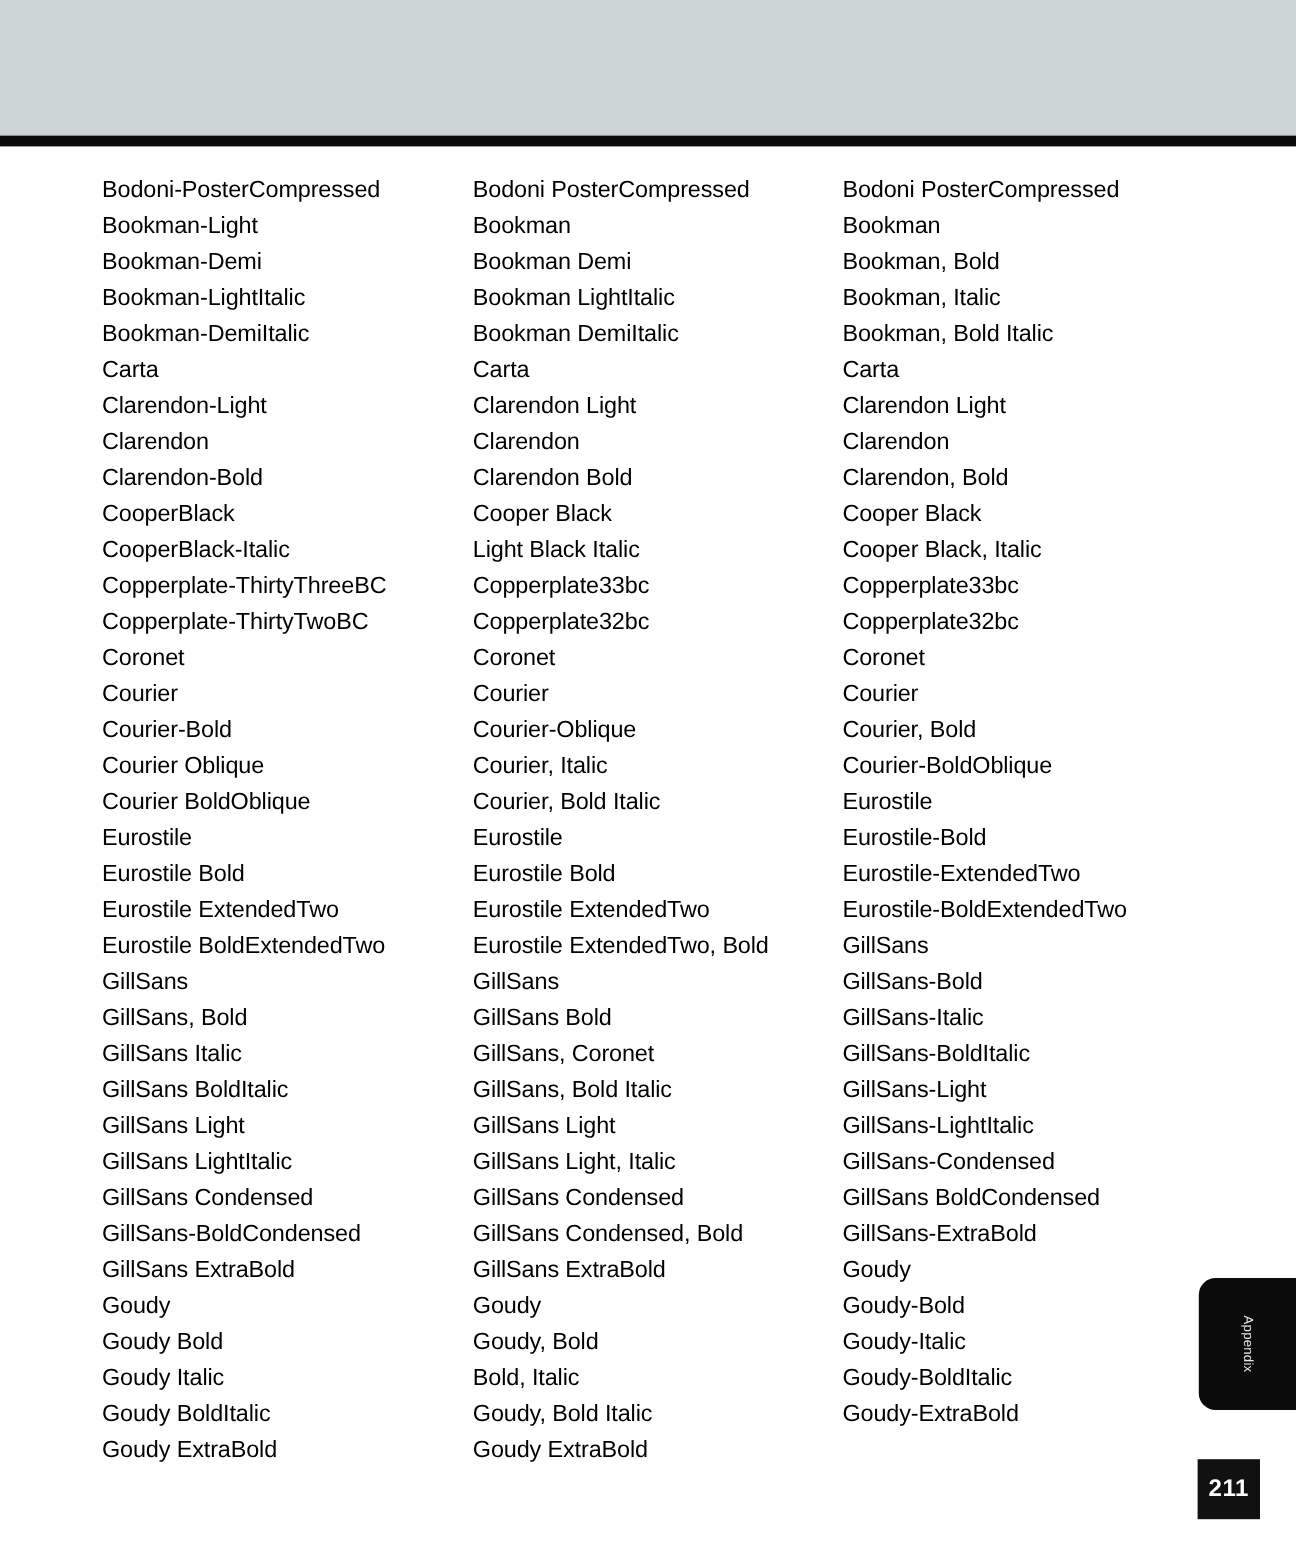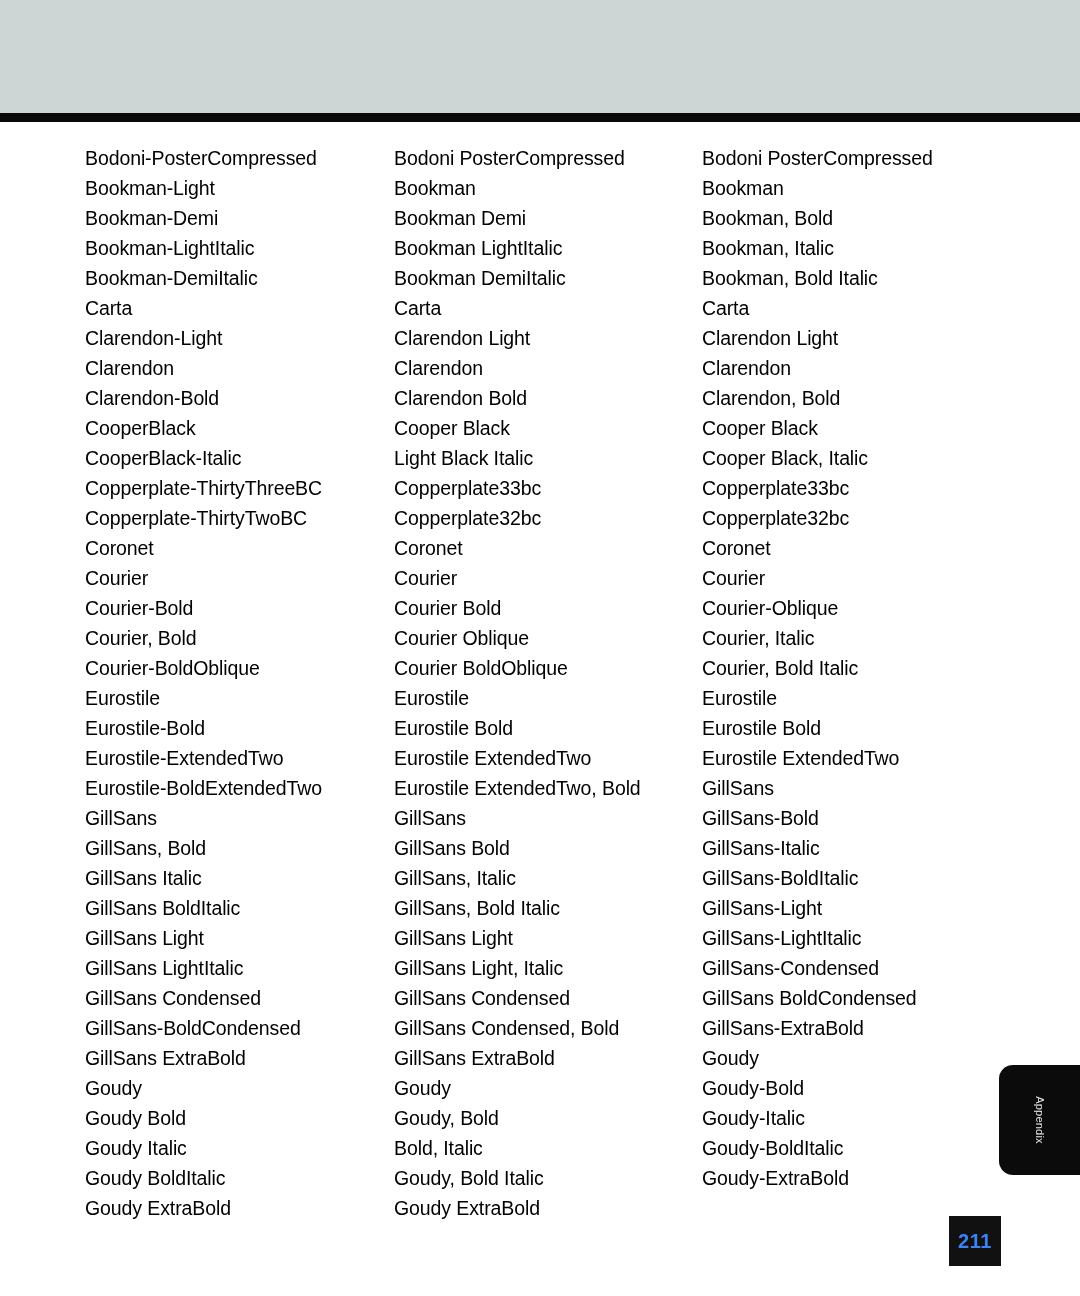--- a/index.html
+++ b/index.html
@@ -77,26 +77,26 @@
     color: #e8e8e8;
     font-size: 11px;
     line-height: 81px;
     text-align: center;
     letter-spacing: 0.2px;
   }
 
   
   .page-number-box {
     position: absolute;
-    left: 949px;
+    left: 998px;
     top: 1216px;
     width: 52px;
     height: 50px;
     background: #111111;
-    color: #3b82f6;
+    color: #ffffff;
     font-size: 20px;
     font-weight: bold;
     display: flex;
     align-items: center;
     justify-content: center;
     letter-spacing: 0.5px;
   }
 </style>
 </head>
 <body>
@@ -144,48 +144,48 @@
     <div class="cell">Copperplate-ThirtyTwoBC</div>
     <div class="cell">Copperplate32bc</div>
     <div class="cell">Copperplate32bc</div>
     <div class="cell">Coronet</div>
     <div class="cell">Coronet</div>
     <div class="cell">Coronet</div>
     <div class="cell">Courier</div>
     <div class="cell">Courier</div>
     <div class="cell">Courier</div>
     <div class="cell">Courier-Bold</div>
-    <div class="cell">Courier Bold</div>
     <div class="cell">Courier-Oblique</div>
     <div class="cell">Courier, Bold</div>
     <div class="cell">Courier Oblique</div>
     <div class="cell">Courier, Italic</div>
     <div class="cell">Courier-BoldOblique</div>
     <div class="cell">Courier BoldOblique</div>
     <div class="cell">Courier, Bold Italic</div>
     <div class="cell">Eurostile</div>
     <div class="cell">Eurostile</div>
     <div class="cell">Eurostile</div>
     <div class="cell">Eurostile-Bold</div>
     <div class="cell">Eurostile Bold</div>
     <div class="cell">Eurostile Bold</div>
     <div class="cell">Eurostile-ExtendedTwo</div>
     <div class="cell">Eurostile ExtendedTwo</div>
     <div class="cell">Eurostile ExtendedTwo</div>
     <div class="cell">Eurostile-BoldExtendedTwo</div>
+    <div class="cell">Eurostile BoldExtendedTwo</div>
     <div class="cell">Eurostile ExtendedTwo, Bold</div>
     <div class="cell">GillSans</div>
     <div class="cell">GillSans</div>
     <div class="cell">GillSans</div>
     <div class="cell">GillSans-Bold</div>
     <div class="cell">GillSans, Bold</div>
     <div class="cell">GillSans Bold</div>
     <div class="cell">GillSans-Italic</div>
     <div class="cell">GillSans Italic</div>
-    <div class="cell">GillSans, Italic</div>
+    <div class="cell">GillSans, Coronet</div>
     <div class="cell">GillSans-BoldItalic</div>
     <div class="cell">GillSans BoldItalic</div>
     <div class="cell">GillSans, Bold Italic</div>
     <div class="cell">GillSans-Light</div>
     <div class="cell">GillSans Light</div>
     <div class="cell">GillSans Light</div>
     <div class="cell">GillSans-LightItalic</div>
     <div class="cell">GillSans LightItalic</div>
     <div class="cell">GillSans Light, Italic</div>
     <div class="cell">GillSans-Condensed</div>

